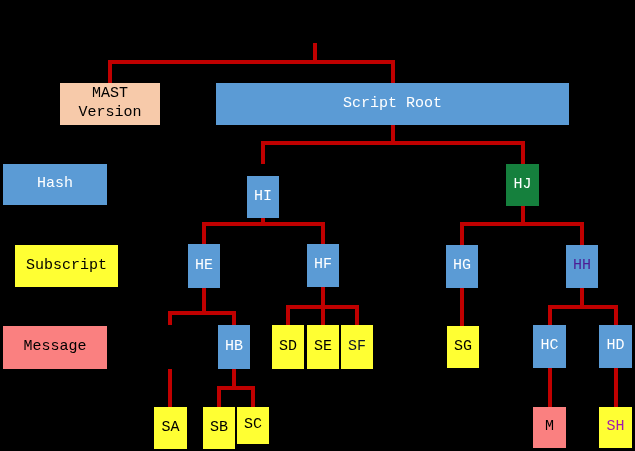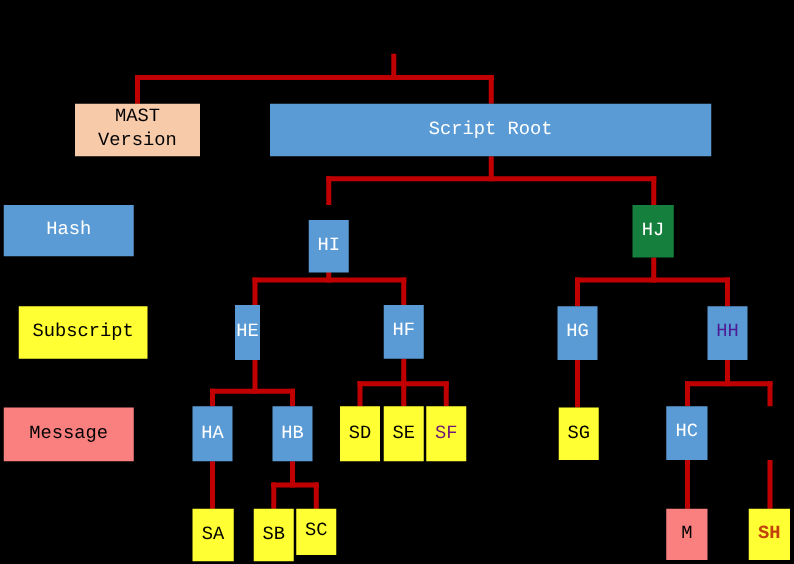--- a/index.html
+++ b/index.html
@@ -71,29 +71,29 @@
     <div class="edge" style="left: 168px; top: 369px; width: 4px; height: 38px; background: rgb(192, 0, 0);"></div>
     <div class="edge" style="left: 547.5px; top: 368px; width: 4px; height: 39px; background: rgb(192, 0, 0);"></div>
     <div class="edge" style="left: 613.5px; top: 368px; width: 4px; height: 39px; background: rgb(192, 0, 0);"></div>
     <div class="node" style="left: 60px; top: 83px; width: 100px; height: 42px; background: rgb(247, 202, 170); color: rgb(0, 0, 0);">MAST Version</div>
     <div class="node" style="left: 216px; top: 83px; width: 353px; height: 42px; background: rgb(91, 155, 213); color: rgb(255, 255, 255);">Script Root</div>
     <div class="node" style="left: 3px; top: 164px; width: 104px; height: 41px; background: rgb(91, 155, 213); color: rgb(255, 255, 255);">Hash</div>
     <div class="node" style="left: 3px; top: 245px; width: 103px; height: 42px; background: rgb(255, 255, 51); color: rgb(0, 0, 0); margin-left: 12px;">Subscript</div>
     <div class="node" style="left: 3px; top: 326px; width: 104px; height: 43px; background: rgb(250, 128, 128); color: rgb(0, 0, 0);">Message</div>
     <div class="node" style="left: 247px; top: 164px; width: 32px; height: 42px; background: rgb(91, 155, 213); color: rgb(255, 255, 255); margin-top: 12px;">HI</div>
     <div class="node" style="left: 506px; top: 164px; width: 33px; height: 42px; background: #15803d; color: rgb(255, 255, 255);">HJ</div>
-    <div class="node" style="left: 188px; top: 244px; width: 20px; height: 44px; background: rgb(91, 155, 213); color: rgb(255, 255, 255);">HE</div>
+    <div class="node" style="left: 188px; top: 244px; width: 32px; height: 44px; background: rgb(91, 155, 213); color: rgb(255, 255, 255);">HE</div>
     <div class="node" style="left: 307px; top: 244px; width: 32px; height: 43px; background: rgb(91, 155, 213); color: rgb(255, 255, 255);">HF</div>
     <div class="node" style="left: 446px; top: 245px; width: 32px; height: 43px; background: rgb(91, 155, 213); color: rgb(255, 255, 255);">HG</div>
     <div class="node" style="left: 566px; top: 245px; width: 32px; height: 43px; background: rgb(91, 155, 213); color: #4c1d95;">HH</div>
-    <div class="node" style="left: 154px; top: 325px; width: 32px; height: 44px; background: rgb(91, 155, 213); color: rgb(255, 255, 255);">HA</div>
     <div class="node" style="left: 218px; top: 325px; width: 32px; height: 44px; background: rgb(91, 155, 213); color: rgb(255, 255, 255);">HB</div>
     <div class="node" style="left: 272px; top: 325px; width: 32px; height: 44px; background: rgb(255, 255, 51); color: rgb(0, 0, 0);">SD</div>
     <div class="node" style="left: 307px; top: 325px; width: 32px; height: 44px; background: rgb(255, 255, 51); color: rgb(0, 0, 0);">SE</div>
-    <div class="node" style="left: 341px; top: 325px; width: 32px; height: 44px; background: rgb(255, 255, 51); color: #701a75;">SF</div>
+    <div class="node" style="left: 341px; top: 325px; width: 32px; height: 44px; background: rgb(255, 255, 51); color: #0f172a;">SF</div>
     <div class="node" style="left: 447px; top: 326px; width: 32px; height: 42px; background: rgb(255, 255, 51); color: rgb(0, 0, 0);">SG</div>
     <div class="node" style="left: 533px; top: 325px; width: 33px; height: 43px; background: rgb(91, 155, 213); color: rgb(255, 255, 255);">HC</div>
+    <div class="node" style="left: 599px; top: 325px; width: 33px; height: 43px; background: rgb(91, 155, 213); color: rgb(255, 255, 255);">HD</div>
     <div class="node" style="left: 154px; top: 407px; width: 33px; height: 42px; background: rgb(255, 255, 51); color: rgb(0, 0, 0);">SA</div>
     <div class="node" style="left: 203px; top: 407px; width: 32px; height: 42px; background: rgb(255, 255, 51); color: rgb(0, 0, 0);">SB</div>
     <div class="node" style="left: 237px; top: 407px; width: 32px; height: 37px; background: rgb(255, 255, 51); color: rgb(0, 0, 0);">SC</div>
     <div class="node" style="left: 533px; top: 407px; width: 33px; height: 41px; background: rgb(250, 128, 128); color: rgb(0, 0, 0);">M</div>
-    <div class="node" style="left: 599px; top: 407px; width: 33px; height: 41px; background: rgb(255, 255, 51); color: #c2410c; font-weight: bold;">SH</div>
+    <div class="node" style="left: 599px; top: 407px; width: 33px; height: 41px; background: rgb(255, 255, 51); color: #a21caf;">SH</div>
   </div>
 
 </body></html>

